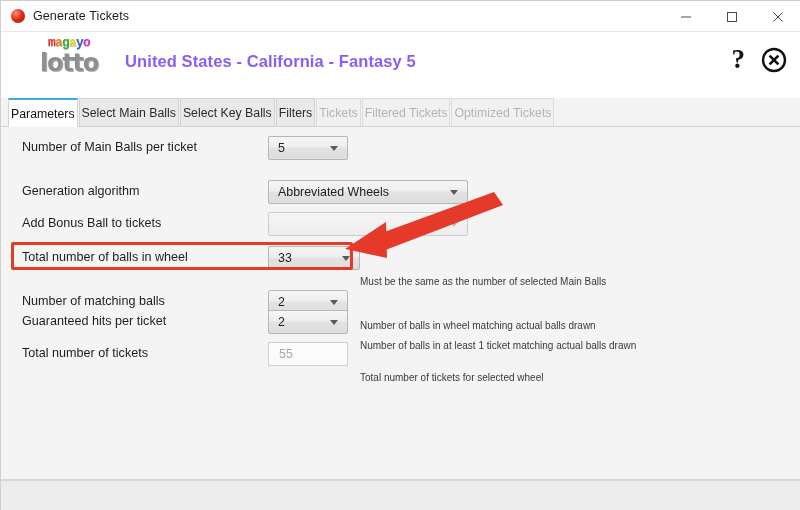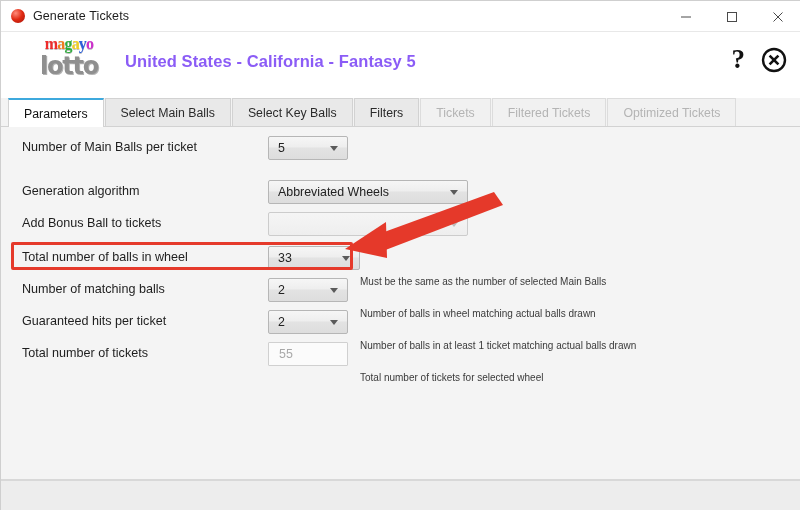--- a/index.html
+++ b/index.html
@@ -50,22 +50,22 @@
     width: 800px; height: 66px;
     background: #ffffff;
   }
   #logo {
     position: absolute; left: 18px; top: 4px;
     width: 100px; text-align: center;
     line-height: 1;
     user-select: none;
   }
   #logo-magayo {
-    font-family: Liberation Serif, serif;
-    font-weight: bold; font-size: 16px; letter-spacing: -0.8px;
+    font-family: Liberation Mono, monospace;
+    font-weight: bold; font-size: 13px; letter-spacing: -0.8px;
     white-space: nowrap;
   }
   #logo-magayo span { text-shadow: 0 1px 0 rgba(0,0,0,.25); }
   #logo-lotto {
     font-family: "DejaVu Sans", sans-serif;
     font-weight: bold; font-size: 24px; letter-spacing: -1.2px;
     color: #8f8f8f;
     text-shadow: 1px 1px 0 rgba(0,0,0,.3);
     margin-top: 2px;
   }
@@ -88,21 +88,21 @@
   #tabstrip {
     position: absolute; left: 0; top: 97px;
     width: 800px; height: 29px;
     background: #f3f3f3;
     border-bottom: 1px solid #d2d2d2;
     display: flex; align-items: flex-end;
     padding-left: 7px;
   }
   .tab {
     height: 28px;
-    padding: 0 15px;
+    padding: 0 2px;
     display: flex; align-items: center;
     font-size: 12.3px; color: #2b2b2b;
     background: #e9e9e9;
     border: 1px solid #d2d2d2;
     border-bottom: none;
     margin-right: 1px;
     white-space: nowrap;
   }
   .tab.active {
     background: #ffffff;
@@ -310,21 +310,21 @@
 
     <div class="row" style="top:116px;">
       <div class="row-label">Total number of balls in wheel</div>
       <div class="ctrl dd" style="left:267px; width:92px;">
         <div class="dd-value">33</div>
         <div class="dd-caret"></div>
       </div>
       <div class="hint" style="left:359px;">Must be the same as the number of selected Main Balls</div>
     </div>
 
-    <div class="row" style="top:148px;text-align:center;">
+    <div class="row" style="top:160px;text-align:center;">
       <div class="row-label">Number of matching balls</div>
       <div class="ctrl dd" style="left:267px; width:80px;">
         <div class="dd-value">2</div>
         <div class="dd-caret"></div>
       </div>
       <div class="hint" style="left:359px;">Number of balls in wheel matching actual balls drawn</div>
     </div>
 
     <div class="row" style="top:180px;">
       <div class="row-label">Guaranteed hits per ticket</div>

